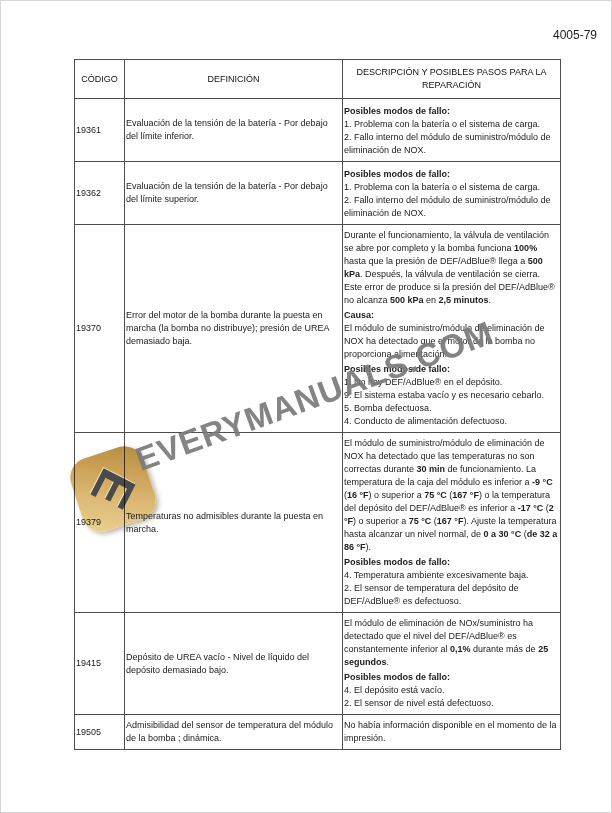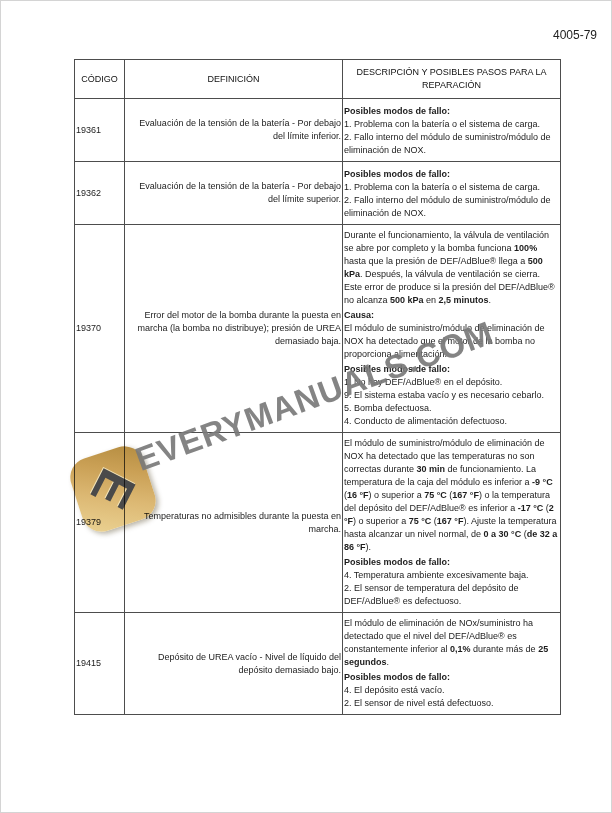--- a/index.html
+++ b/index.html
@@ -41,21 +41,21 @@
   .fault-table th{
     font-weight:normal;
     text-align:center;
     padding:6px 4px;
     color:#111;
   }
   col.c1{width:50px;}
   col.c2{width:218px;}
   col.c3{width:218px;}
   td.c-code{text-align:left;}
-  td.c-def{text-align:right;}
+  td.c-def{text-align:left;}
   td.c-desc{vertical-align:top;text-align:left;}
   .ln{min-height:13px;}
   .ln.head{margin-top:2px;}
   .ln b{font-weight:bold;}
   
   .wm-logo{
     position:absolute;
     left:74px;top:450px;
     width:76px;height:76px;
     border-radius:20px;
@@ -163,20 +163,29 @@
           <td class="c-def">
             <div class="ln"><span>Depósito de UREA vacío - Nivel de líquido del depósito demasiado bajo.</span></div>
           </td>
           <td class="c-desc">
             <div class="ln"><span>El módulo de eliminación de NOx/suministro ha detectado que el nivel del DEF/AdBlue® es constantemente inferior al </span><b>0,1%</b><span> durante más de </span><b>25 segundos</b><span>.</span></div>
             <div class="ln head"><b>Posibles modos de fallo:</b></div>
             <div class="ln"><span>4. El depósito está vacío.</span></div>
             <div class="ln"><span>2. El sensor de nivel está defectuoso.</span></div>
           </td>
         </tr>
+        <tr>
+          <td class="c-code">19505</td>
+          <td class="c-def">
+            <div class="ln"><span>Admisibilidad del sensor de temperatura del módulo de la bomba ; dinámica.</span></div>
+          </td>
+          <td class="c-desc">
+            <div class="ln"><span>No había información disponible en el momento de la impresión.</span></div>
+          </td>
+        </tr>
       </tbody>
   </table>
 
   <div class="wm-logo">
     <span class="wm-letter">E</span>
   </div>
 
   <div class="wm-text">EVERYMANUALS.COM</div>
 
 </div>

